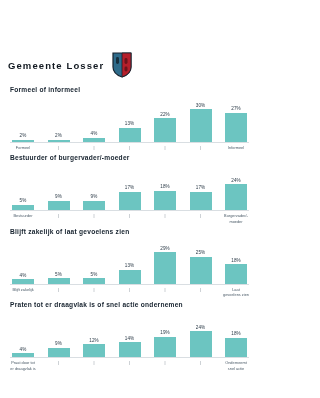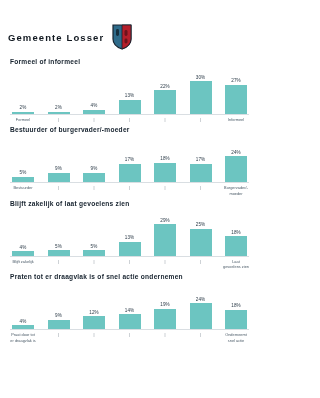--- a/index.html
+++ b/index.html
@@ -3,21 +3,21 @@
 <meta charset="utf-8">
 <style>
   html,body{margin:0;padding:0;}
   body{
     width:259px;height:398px;
     background:#ffffff;
     font-family:"Liberation Sans", sans-serif;
     overflow:hidden;
     color:#1b2a3a;
   }
-  .page{position:relative;width:259px;height:336px;box-sizing:border-box;padding:16px 8px;}
+  .page{position:relative;width:259px;height:336px;box-sizing:border-box;padding:16px 8px;margin-top:28px;}
 
   
   .header{display:flex;align-items:center;height:34px;padding-top:4px;}
   .brand{
     font-size:9.5px;font-weight:bold;letter-spacing:1.1px;
     color:#111820;white-space:nowrap;
   }
   .crest{margin-left:8px;width:20px;height:26px;position:relative;}
   .crest svg{display:block;}
 

